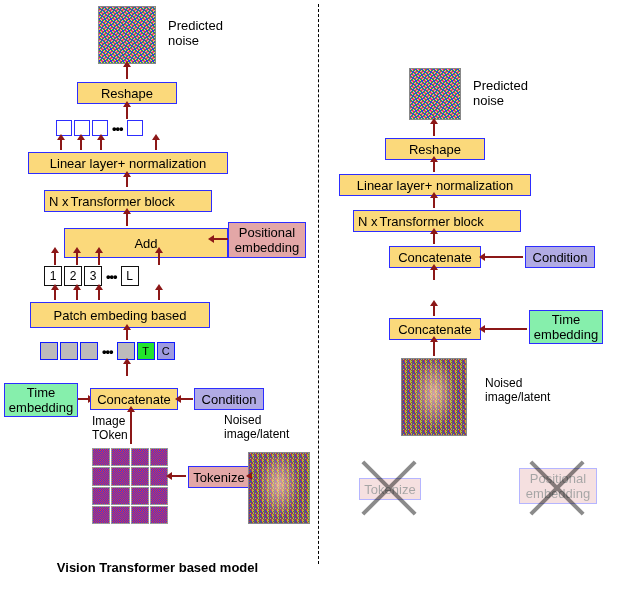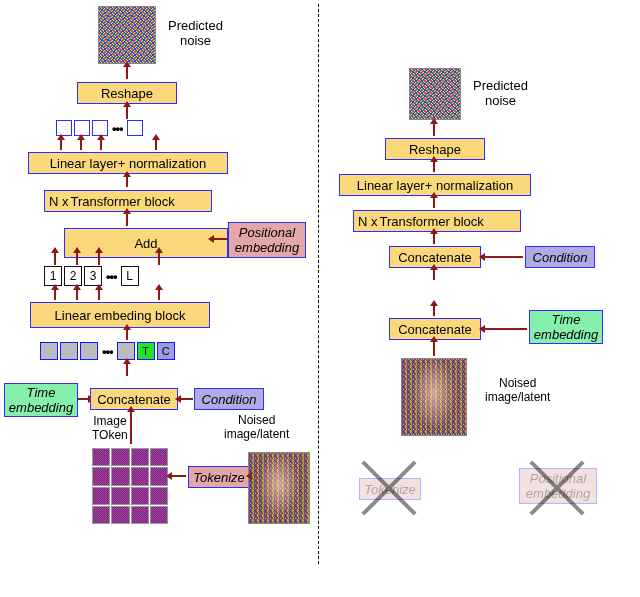--- a/index.html
+++ b/index.html
@@ -29,21 +29,20 @@
     background: #fbd97b;
     text-align: center;
     display: flex;
     align-items: center;
     justify-content: center;
     padding: 2px 4px;
   }
   .label {
     position: absolute;
     white-space: pre-line;
-    text-align: center;
   }
   .caption {
     position: absolute;
     font-weight: bold;
     text-align: center;
     width: 100%;
   }
 
   .noise {
     position: absolute;
@@ -93,21 +92,20 @@
   }
 
   .sidebox {
     position: absolute;
     border: 1px solid #2d2dff;
     text-align: center;
     display: flex;
     align-items: center;
     justify-content: center;
     padding: 10px 4px;
-    font-style: italic;
   }
   .time { background: #86efac; }
   .cond { background: #b1abe4; }
   .posn { background: #e3a7a7; }
   .tokz { background: #e3a7a7; }
   .arr-up {
     position: absolute;
     width: 2px;
     background: #8c1818;
   }
@@ -238,21 +236,21 @@
         <span>L</span>
       </div>
   </div>
 
   <div class="arr-up" style="left:54px; top:290px; height:10px"></div>
   <div class="arr-up" style="left:76px; top:290px; height:10px"></div>
   <div class="arr-up" style="left:98px; top:290px; height:10px"></div>
   <div class="arr-up" style="left:158px; top:290px; height:10px"></div>
 
   <div class="block" style="left:30px; top:302px; width:180px; height:26px">
-    <span>Linear embeding block</span>
+    <span>Patch embeding based</span>
   </div>
 
   <div class="arr-up" style="left:126px; top:330px; height:10px"></div>
 
   <div class="token-row" style="left:40px; top:342px">
     <div class="tok"></div>
     <div class="tok"></div>
     <div class="tok"></div>
     <span class="dots">•••</span>
     <div class="tok"></div>
@@ -307,20 +305,21 @@
   <div class="sidebox tokz" style="left:188px; top:466px; width:62px; height:20px">
     <span>Tokenize</span>
   </div>
   <div class="arr-left" style="left:172px; top:475px; width:14px"></div>
 
   <div class="face-noise" style="left:248px; top:452px; width:62px; height:72px"></div>
   <div class="label" style="left:224px; top:413px; font-size:12px">Noised
 image/latent</div>
   <div class="arr-left" style="left:252px; top:475px; width:0"></div>
 
+  <div class="caption" style="left:0; top:560px; width:315px; font-size:13px">Vision Transformer based model</div>
 </div>
 
 <div class="panel right">
 
   <div class="noise" style="left:84px; top:68px; width:52px; height:52px"></div>
   <div class="label" style="left:148px; top:78px">Predicted
 noise</div>
 
   <div class="arr-up" style="left:108px; top:124px; height:12px"></div>
 

